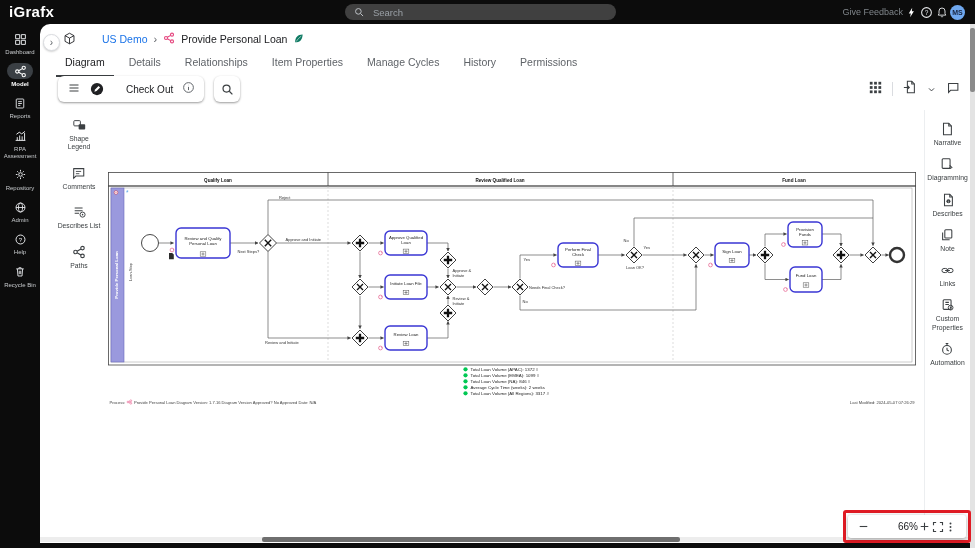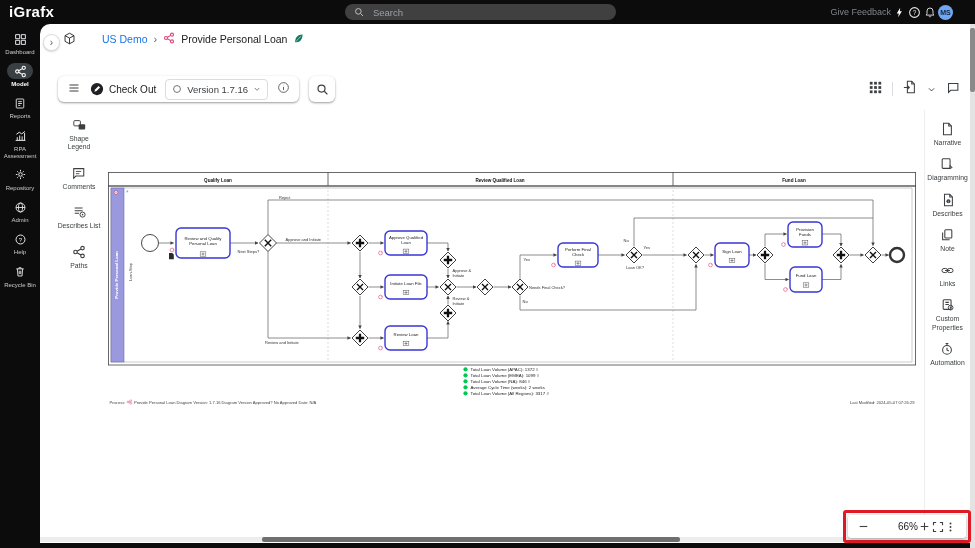--- a/index.html
+++ b/index.html
@@ -1,18 +1,18 @@
 <!DOCTYPE html>
 <html><head>
 <meta charset="utf-8">
 <style>
   html,body{margin:0;padding:0;width:975px;height:548px;background:#0c0c0c;
     font-family:"Liberation Sans",sans-serif;overflow:hidden;position:relative;}
   
-  .topbar{position:absolute;left:0;top:0;right:12px;height:24px;background:#0c0c0c;}
+  .topbar{position:absolute;left:0;top:0;right:0;height:24px;background:#0c0c0c;}
   .logo{position:absolute;left:9px;top:3px;color:#fff;font-size:15px;font-weight:bold;letter-spacing:.3px;}
   .search{position:absolute;left:345px;top:4px;width:255px;height:16px;background:#404040;border-radius:9px;
     display:flex;align-items:center;gap:6px;padding:0 8px;}
   .search input{background:transparent;border:none;outline:none;color:#bdc1c6;font-size:9.5px;width:100%;
     font-family:"Liberation Sans",sans-serif;}
   .search input::placeholder{color:#9aa0a6;}
   .topbar-right{position:absolute;right:10px;top:0;height:24px;display:flex;align-items:center;gap:2px;}
   .feedback{color:#80868b;font-size:9px;}
   .tico{width:13px;height:13px;display:flex;align-items:center;justify-content:center;}
   .avatar{width:15px;height:15px;border-radius:50%;background:#6fa8f0;color:#17233f;font-size:7px;font-weight:bold;
@@ -33,21 +33,21 @@
   .breadcrumb{position:absolute;left:23px;top:6px;height:18px;display:flex;align-items:center;gap:6px;font-size:10.5px;}
   .bc-root{color:#1a73e8;margin-left:20px;}
   .bc-sep{color:#5f6368;font-size:11px;}
   .bc-cur{color:#202124;}
   .tabs{position:absolute;left:16px;top:27px;display:flex;gap:6px;}
   .tab{padding:5px 9px 7px;font-size:10.5px;color:#5f6368;}
   .tab.active{color:#202124;border-bottom:2.5px solid #3c4043;}
   .dtoolbar{position:absolute;left:18px;top:52px;display:flex;gap:10px;align-items:center;}
   .panel{display:flex;align-items:center;background:#fff;border-radius:6px;height:26px;padding:0 9px;gap:9px;
     box-shadow:0 1px 2px rgba(0,0,0,.28),0 1px 3px rgba(0,0,0,.14);}
-  .chk{display:flex;align-items:center;gap:5px;font-size:10px;color:#202124;}
+  .chk{display:flex;align-items:center;gap:22px;font-size:10px;color:#202124;}
   .vbox{display:flex;align-items:center;gap:5px;border:1px solid #dadce0;border-radius:4px;height:19px;padding:0 6px;
     font-size:9.5px;color:#3c4043;}
   .sq-btn{width:26px;height:26px;display:flex;align-items:center;justify-content:center;background:#fff;border-radius:6px;
     box-shadow:0 1px 2px rgba(0,0,0,.28),0 1px 3px rgba(0,0,0,.14);}
   .dtools-right{position:absolute;right:10px;top:52px;height:26px;display:flex;align-items:center;gap:10px;}
   .vdiv{width:1px;height:14px;background:#dadce0;}
   
   .left-rail{position:absolute;left:16px;top:94px;width:46px;display:flex;flex-direction:column;gap:14px;align-items:center;}
   .rail-item{display:flex;flex-direction:column;align-items:center;gap:3px;}
   .rail-lb{font-size:6.8px;color:#3c4043;text-align:center;line-height:1.25;max-width:44px;}
@@ -235,41 +235,41 @@
             <path d="M5.8 7.1l4.4-2.6M5.8 8.9l4.4 2.6"></path>
           </g>
         </svg></span>
     <span class="bc-cur">Provide Personal Loan</span>
     <span><svg width="11" height="11" viewBox="0 0 16 16">
           <path d="M14 2C6.5 2 3 6.5 3 13.5c6.5 0 10.5-3 11-11.5z" fill="#0e7a63"></path>
           <path d="M4.5 12.5C6.5 9.5 9 6.5 12 4.5" fill="none" stroke="#fff" stroke-width=".8"></path>
         </svg></span>
   </div>
 
+  <div class="tabs">
+    <span class="tab active">Diagram</span>
+    <span class="tab">Details</span>
+    <span class="tab">Relationships</span>
+    <span class="tab">Item Properties</span>
+    <span class="tab">Manage Cycles</span>
+    <span class="tab">History</span>
+    <span class="tab">Permissions</span>
+  </div>
 
   <div class="dtoolbar">
     <div class="panel">
       <span><svg width="14" height="12" viewBox="0 0 16 16">
             <path d="M2 4h12M2 8h12M2 12h12" stroke="#3c4043" stroke-width="1.4" fill="none"></path>
           </svg></span>
       <span class="chk">
         <svg width="14" height="14" viewBox="0 0 16 16">
             <circle cx="8" cy="8" r="7" fill="#202124"></circle>
             <path d="M5 11.2l.8-2.5 4-4 1.7 1.7-4 4-2.5.8z" fill="#fff"></path>
           </svg>
         <span>Check Out</span>
-      </span>
-      <span class="vbox">
-        <svg width="10" height="10" viewBox="0 0 16 16">
-            <circle cx="8" cy="8" r="5.5" fill="none" stroke="#5f6368" stroke-width="1.4"></circle>
-          </svg>
-        <span>Version 1.7.16</span>
-        <svg width="8" height="8" viewBox="0 0 16 16">
-            <path d="M3.5 6l4.5 4.5L12.5 6" fill="none" stroke="#5f6368" stroke-width="1.6"></path>
-          </svg>
       </span>
       <span><svg width="13" height="13" viewBox="0 0 16 16">
             <g fill="none" stroke="#5f6368" stroke-width="1.2">
               <circle cx="8" cy="8" r="6"></circle>
               <path d="M8 7.2V11.2M8 4.8v.3"></path>
             </g>
           </svg></span>
     </div>
     <div class="sq-btn">
       <svg width="13" height="13" viewBox="0 0 16 16">

